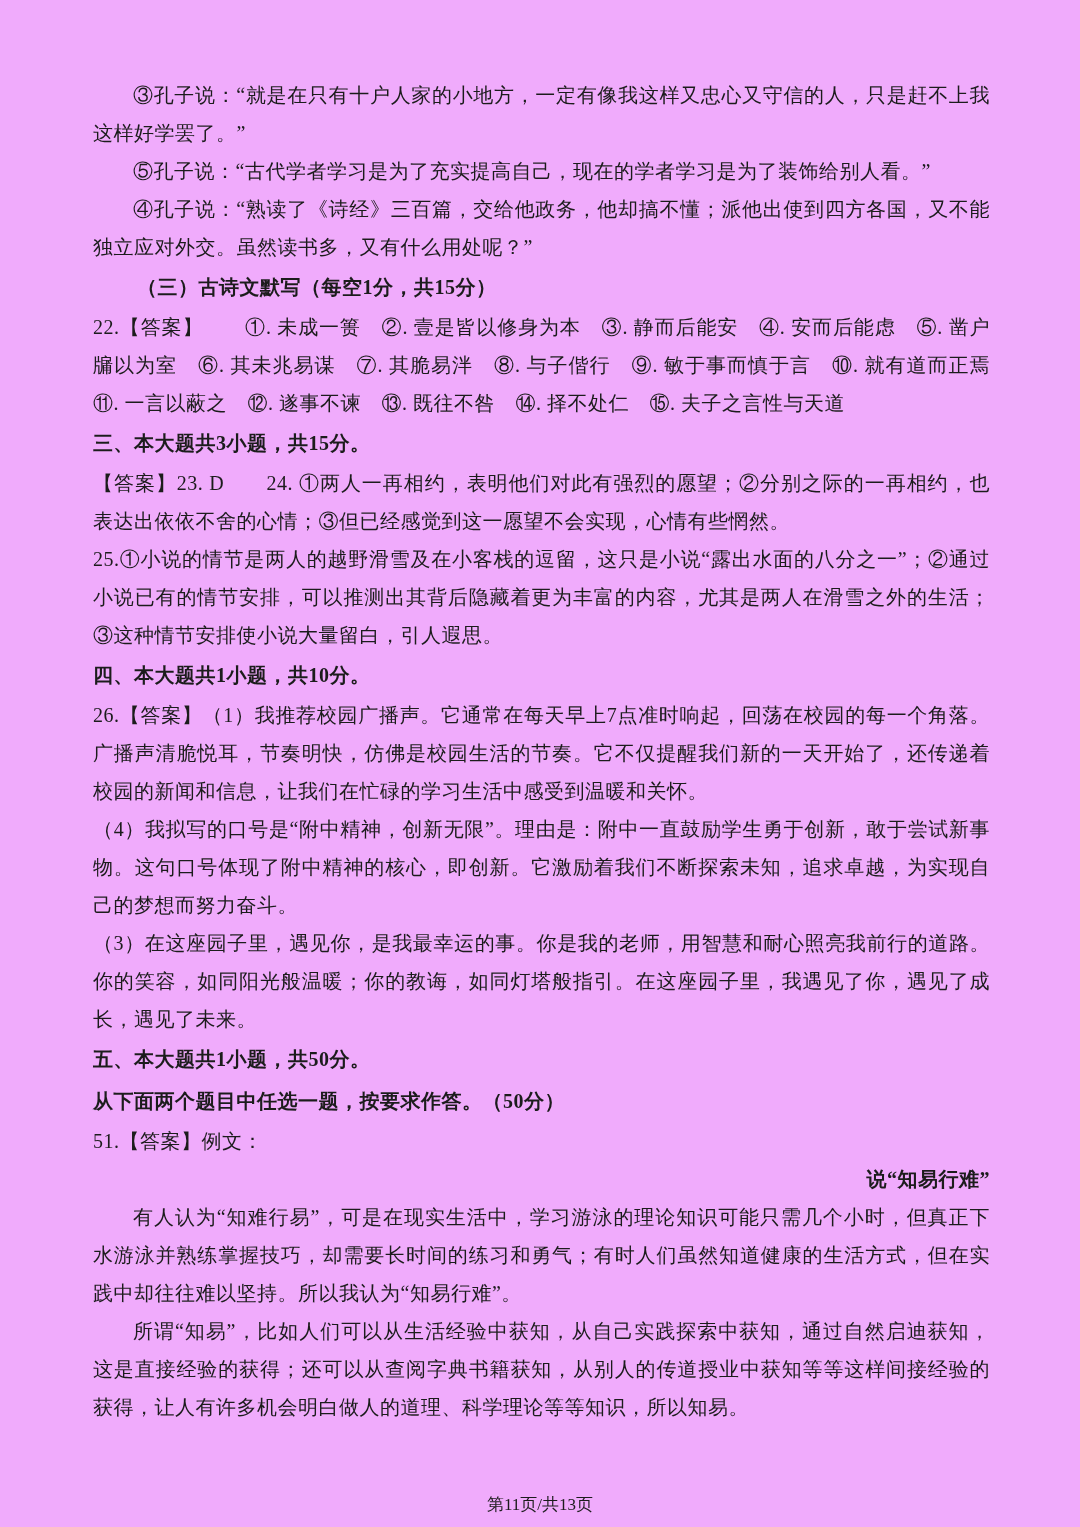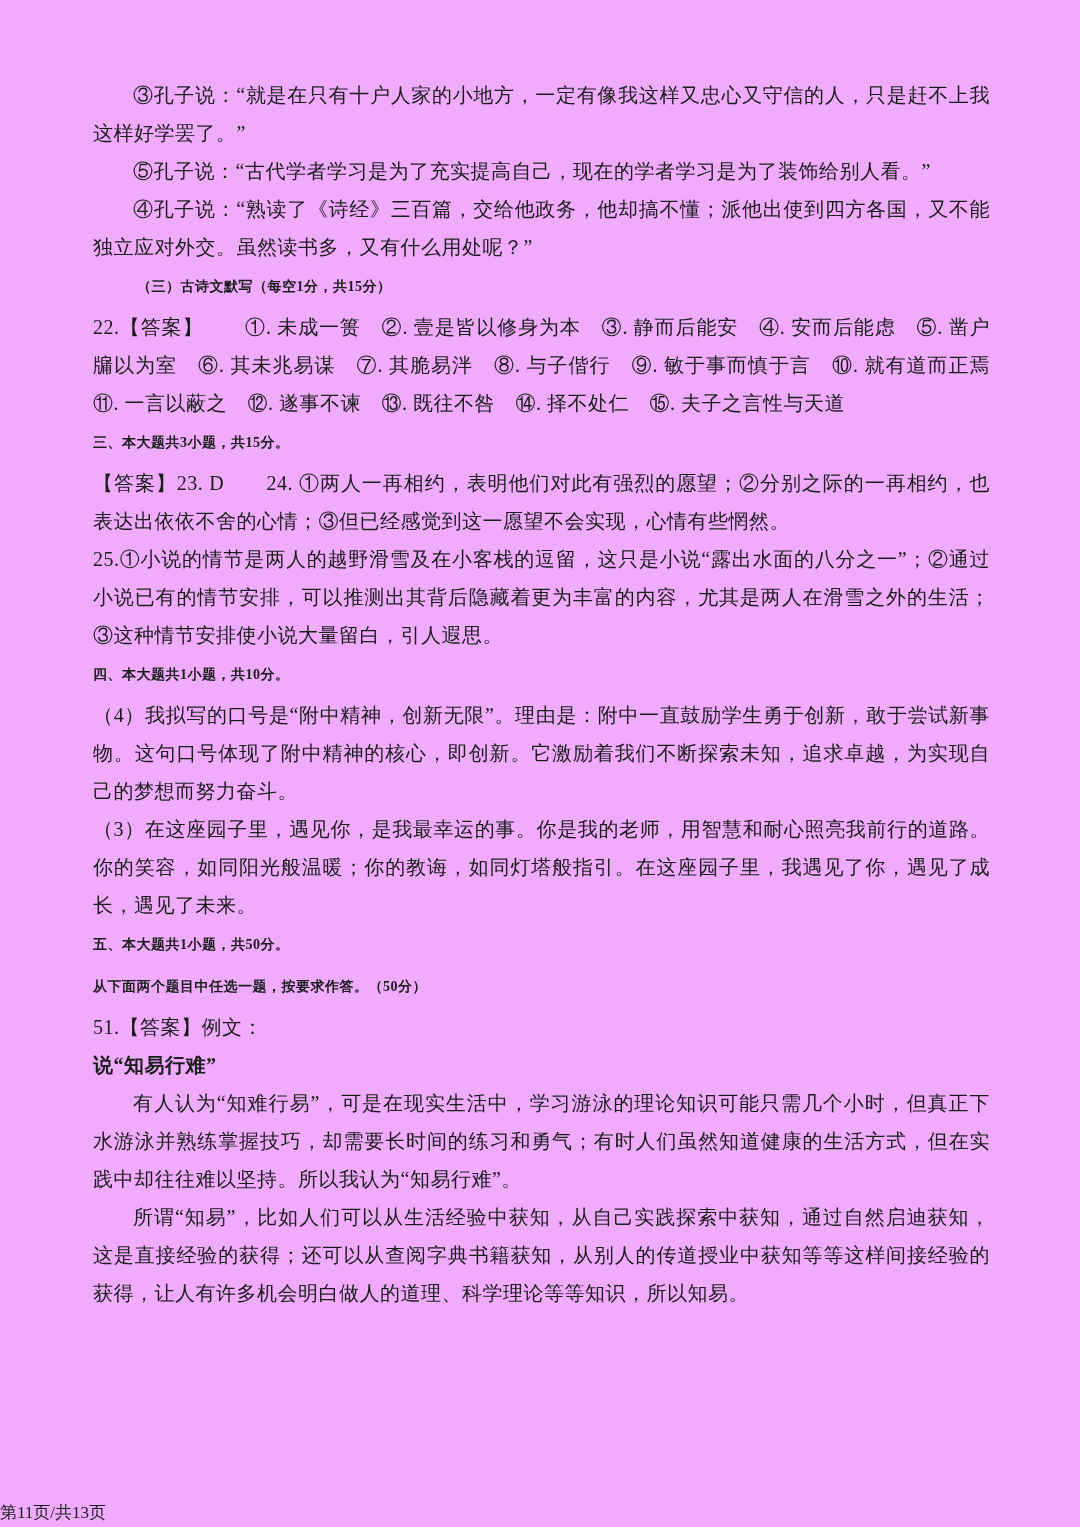--- a/index.html
+++ b/index.html
@@ -27,42 +27,42 @@
     font-size: 20px;
     line-height: 38px;
     text-align: justify;
     letter-spacing: 0.5px;
   }
   .indent2 {
     text-indent: 2em;
   }
   .heading {
     margin: 0;
-    font-size: 14px;
+    font-size: 20px;
     line-height: 42px;
     font-weight: bold;
     letter-spacing: 0.5px;
   }
   .heading-sub {
     text-indent: 44px;
   }
   .essay-title {
     margin: 0;
     font-size: 20px;
     line-height: 38px;
     font-weight: bold;
-    text-align: left;
+    text-align: right;
     letter-spacing: 0.5px;
   }
   .footer {
     position: absolute;
     left: 0;
     right: 0;
-    bottom: 4px;
-    text-align: left;
+    bottom: 12px;
+    text-align: center;
     font-size: 17px;
     line-height: 20px;
     color: #1c1c1c;
   }
 </style>
 </head>
 <body>
 
 <div class="page">
   <div class="content">
@@ -75,20 +75,21 @@
 
     <p class="body-para">22.【答案】　　①. 未成一篑　②. 壹是皆以修身为本　③. 静而后能安　④. 安而后能虑　⑤. 凿户牖以为室　⑥. 其未兆易谋　⑦. 其脆易泮　⑧. 与子偕行　⑨. 敏于事而慎于言　⑩. 就有道而正焉　⑪. 一言以蔽之　⑫. 遂事不谏　⑬. 既往不咎　⑭. 择不处仁　⑮. 夫子之言性与天道</p>
 
     <h2 class="heading">三、本大题共3小题，共15分。</h2>
 
     <p class="body-para">【答案】23. D　　24. ①两人一再相约，表明他们对此有强烈的愿望；②分别之际的一再相约，也表达出依依不舍的心情；③但已经感觉到这一愿望不会实现，心情有些惘然。</p>
     <p class="body-para">25.①小说的情节是两人的越野滑雪及在小客栈的逗留，这只是小说“露出水面的八分之一”；②通过小说已有的情节安排，可以推测出其背后隐藏着更为丰富的内容，尤其是两人在滑雪之外的生活；③这种情节安排使小说大量留白，引人遐思。</p>
 
     <h2 class="heading">四、本大题共1小题，共10分。</h2>
 
+    <p class="body-para">26.【答案】（1）我推荐校园广播声。它通常在每天早上7点准时响起，回荡在校园的每一个角落。广播声清脆悦耳，节奏明快，仿佛是校园生活的节奏。它不仅提醒我们新的一天开始了，还传递着校园的新闻和信息，让我们在忙碌的学习生活中感受到温暖和关怀。</p>
     <p class="body-para">（4）我拟写的口号是“附中精神，创新无限”。理由是：附中一直鼓励学生勇于创新，敢于尝试新事物。这句口号体现了附中精神的核心，即创新。它激励着我们不断探索未知，追求卓越，为实现自己的梦想而努力奋斗。</p>
     <p class="body-para">（3）在这座园子里，遇见你，是我最幸运的事。你是我的老师，用智慧和耐心照亮我前行的道路。你的笑容，如同阳光般温暖；你的教诲，如同灯塔般指引。在这座园子里，我遇见了你，遇见了成长，遇见了未来。</p>
 
     <h2 class="heading">五、本大题共1小题，共50分。</h2>
     <h2 class="heading">从下面两个题目中任选一题，按要求作答。（50分）</h2>
 
     <p class="body-para">51.【答案】例文：</p>
 
     <p class="essay-title">说“知易行难”</p>
 

